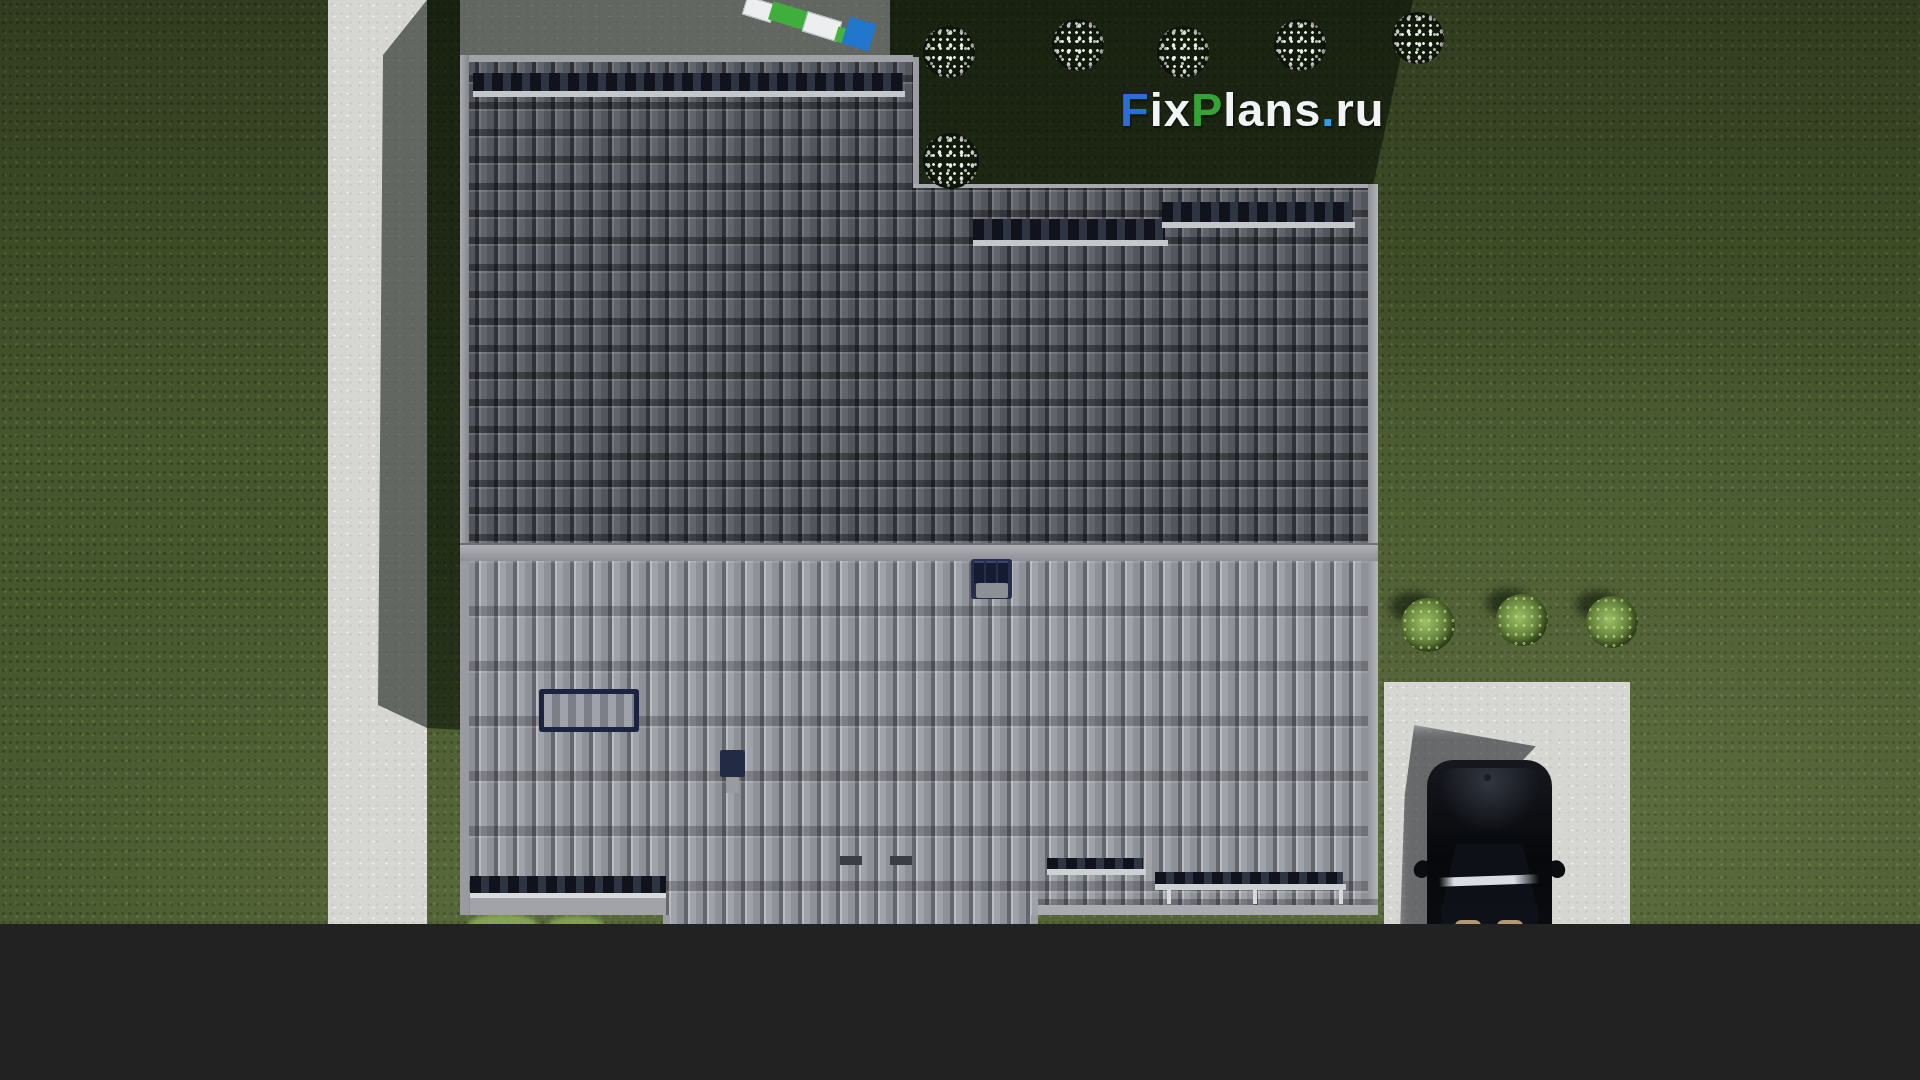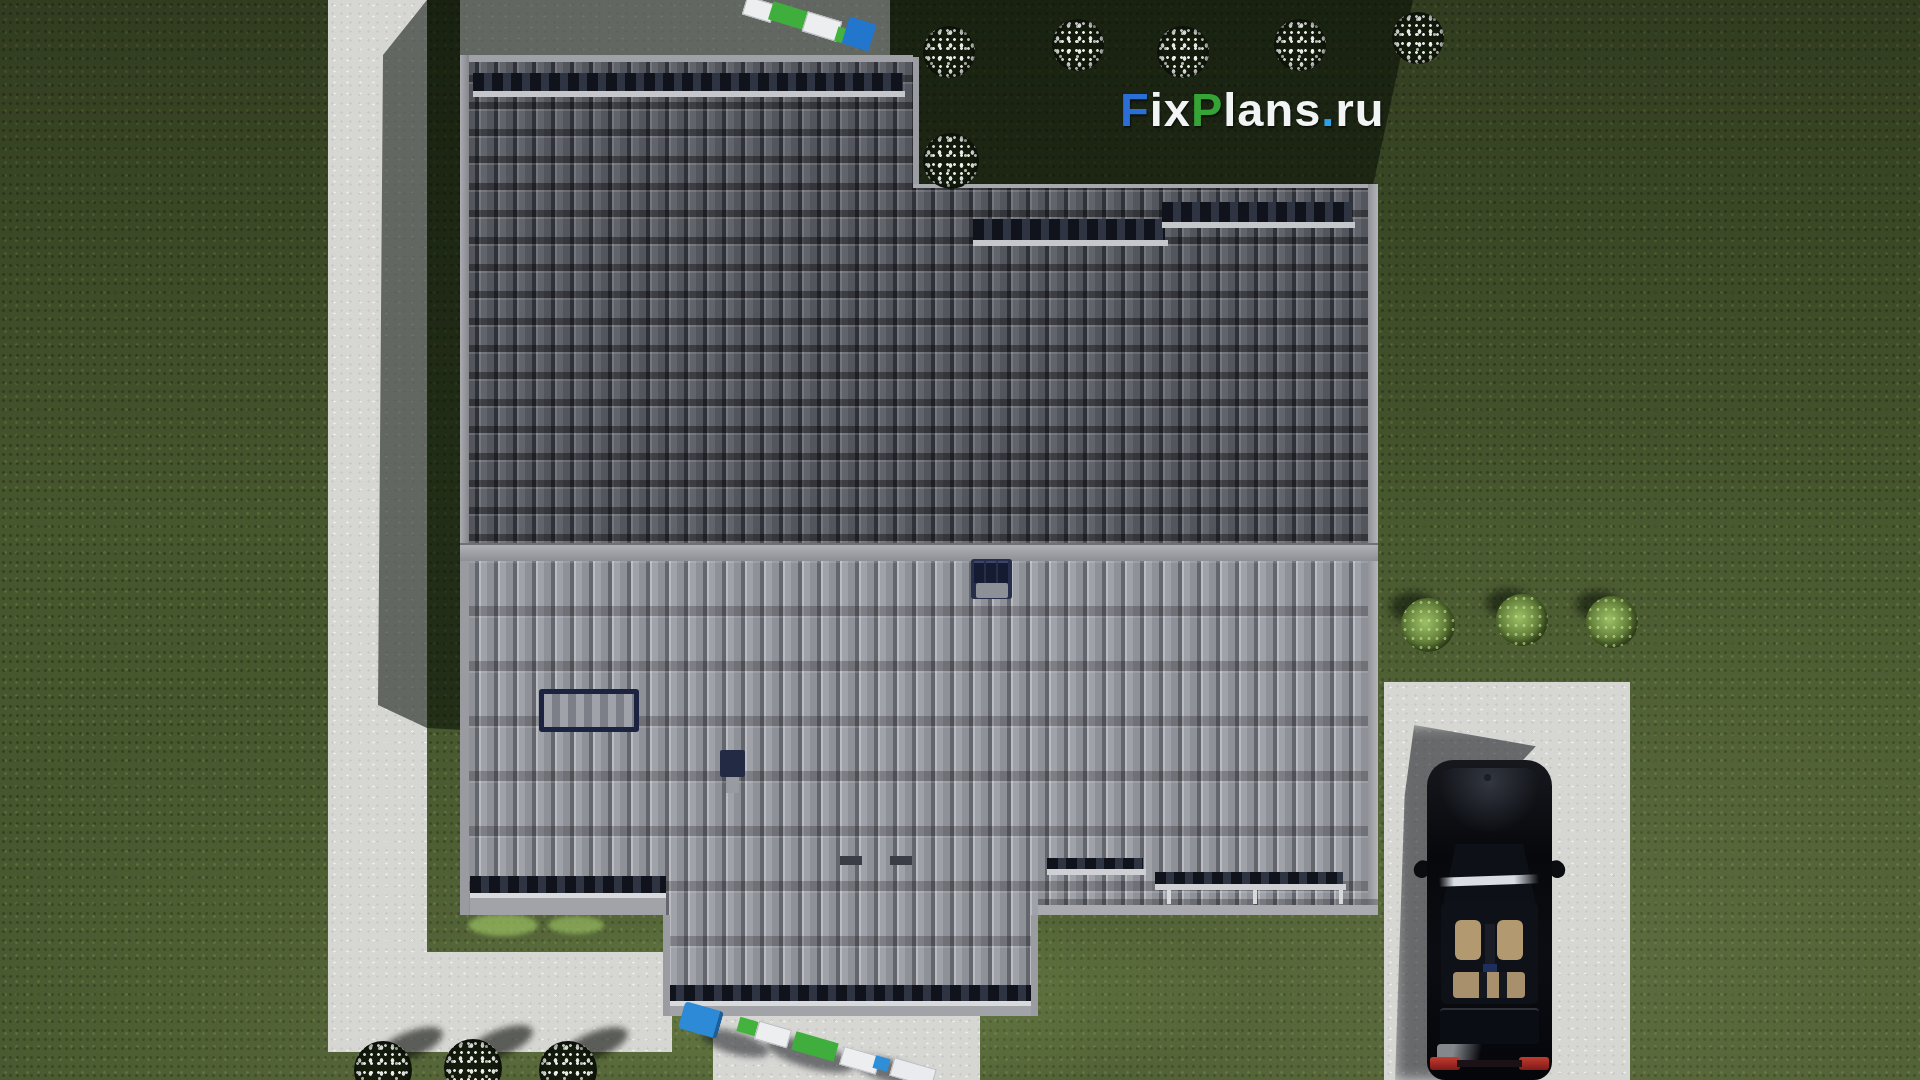--- a/index.html
+++ b/index.html
@@ -1,17 +1,17 @@
 <!DOCTYPE html>
 <html><head>
 <meta charset="utf-8">
 <style>
   html,body{margin:0;padding:0;background:#222;}
   .scene{
-    position:relative;width:1920px;height:1080px;overflow:hidden;
+    position:relative;width:1920px;height:924px;overflow:hidden;
     font-family:"Liberation Sans",sans-serif;
     background-color:#46562d;
     background-image:
       linear-gradient(180deg, rgba(0,0,0,0.30), rgba(0,0,0,0.10) 30%, rgba(0,0,0,0) 48%),
       radial-gradient(1300px 750px at 80% 90%, rgba(200,218,148,0.18), rgba(0,0,0,0) 70%),
       radial-gradient(900px 520px at 25% 96%, rgba(192,212,140,0.14), rgba(0,0,0,0) 70%),
       radial-gradient(rgba(18,28,10,0.35) 1px, rgba(0,0,0,0) 1.6px),
       radial-gradient(rgba(150,180,92,0.22) 1px, rgba(0,0,0,0) 1.5px);
     background-size:auto,auto,auto,7px 9px,11px 13px;
   }

